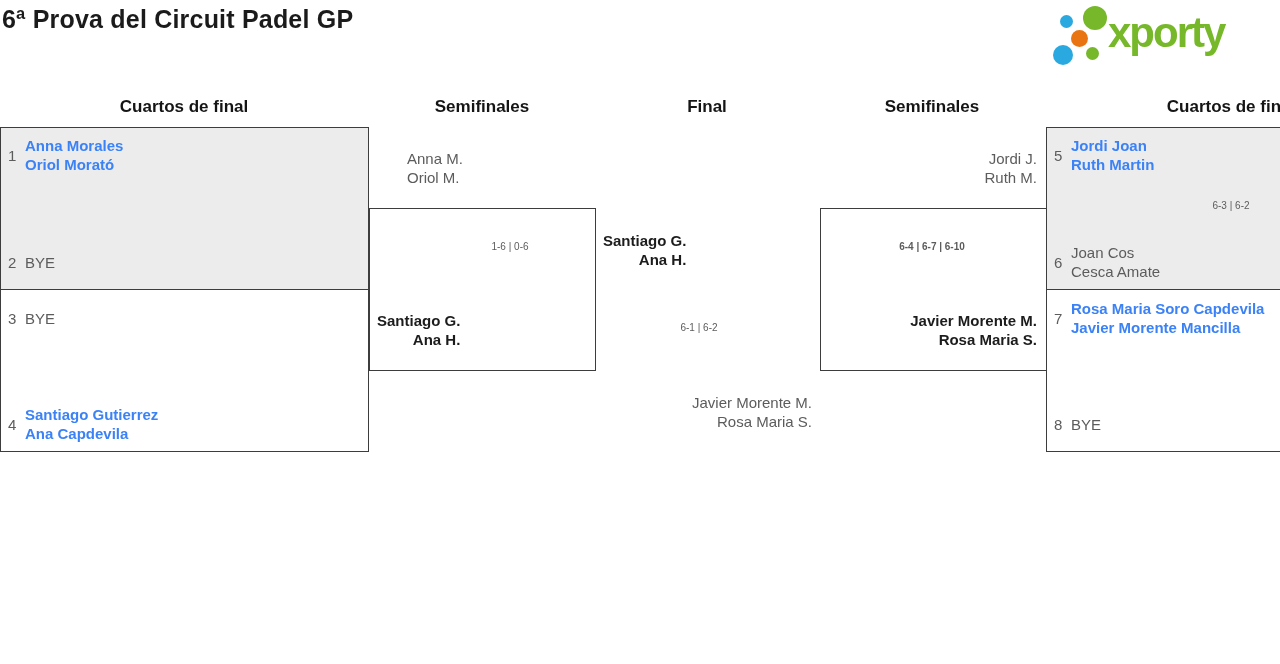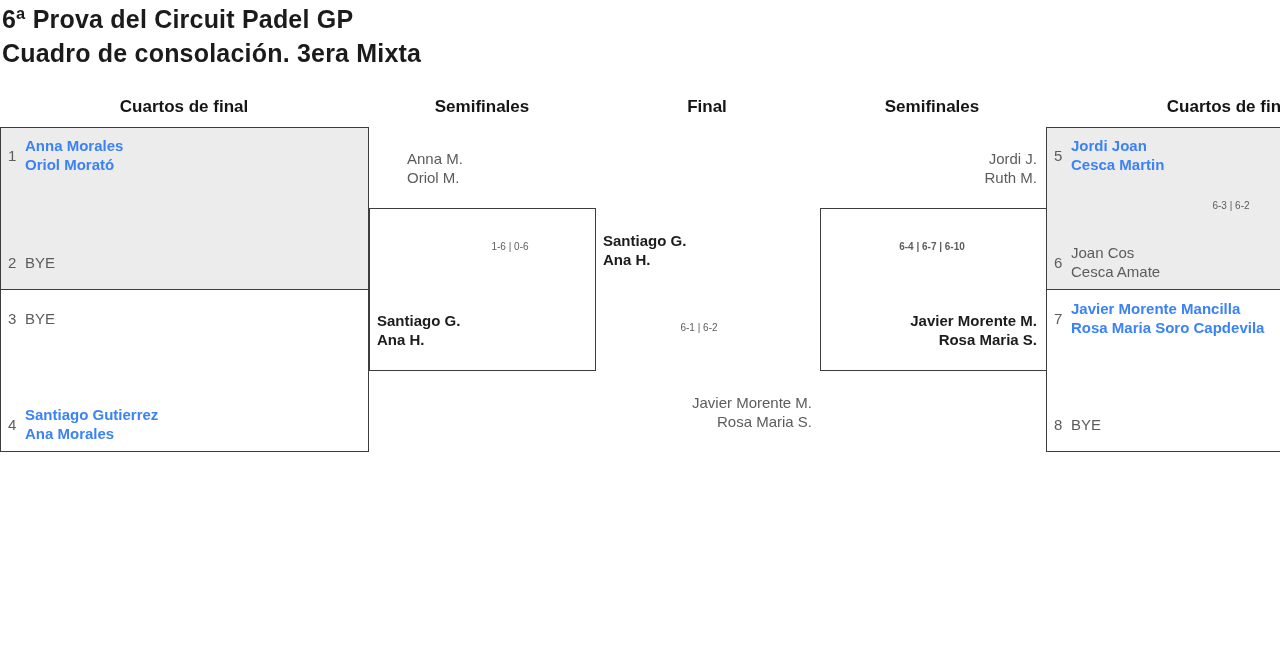--- a/index.html
+++ b/index.html
@@ -83,43 +83,50 @@
   .team-names.winner { font-weight: 700; color: #3b82f6; }
   .team-names.loser  { font-weight: 400; color: #5c5c5c; }
 
   
   .adv-label {
     position: absolute;
     font-size: 15px;
     line-height: 19px;
     white-space: nowrap;
   }
-  .adv-label.winner { font-weight: 700; color: #1c1c1c; }
+  .adv-label.winner { font-weight: 700; color: #1c1c1c; text-align: right; }
   .adv-label.loser  { font-weight: 400; color: #5c5c5c; }
   .adv-label.align-right { text-align: right; }
 
   
   .score {
     position: absolute;
     transform: translateX(-50%);
     font-size: 10px;
     color: #5c5c5c;
     white-space: nowrap;
   }
 </style>
 </head>
 <body>
 
 <div id="stage">
 
   <div class="title">
     <div>6ª Prova del Circuit Padel GP</div>
-    <div>Cuadro de consolación. 3era Mixta</div>
-  </div>
-
+  </div>
+
+  <div class="logo">
+    <span class="dot dot-blue-sm"></span>
+    <span class="dot dot-green-lg"></span>
+    <span class="dot dot-orange"></span>
+    <span class="dot dot-blue-lg"></span>
+    <span class="dot dot-green-sm"></span>
+    <span class="logo-text">xporty</span>
+  </div>
 
   <div class="round-header" style="left:184px">Cuartos de final</div>
   <div class="round-header" style="left:482px">Semifinales</div>
   <div class="round-header" style="left:707px">Final</div>
   <div class="round-header" style="left:932px">Semifinales</div>
   <div class="round-header" style="left:1231px">Cuartos de final</div>
 
   <div class="match-box shaded" style="left:0; top:127px; width:369px; height:163px;"></div>
   <div class="team-row" style="left:0; top:136px; width:369px;">
     <span class="seed">1</span>
@@ -141,21 +148,21 @@
     <span class="seed">3</span>
     <span class="team-names loser">
       <div>BYE</div>
       <div></div>
     </span>
   </div>
   <div class="team-row" style="left:0; top:405px; width:369px;">
     <span class="seed">4</span>
     <span class="team-names winner">
       <div>Santiago Gutierrez</div>
-      <div>Ana Morales</div>
+      <div>Ana Capdevila</div>
     </span>
   </div>
 
   <div class="match-box" style="left:369px; top:208px; width:227px; height:163px;"></div>
   <div class="adv-label loser" style="left:377px; top:149px;margin-left:30px;">
     <div>Anna M.</div>
     <div>Oriol M.</div>
   </div>
   <div class="score" style="left:482px; top:241px;margin-left:28px;">1-6 | 0-6</div>
   <div class="adv-label winner" style="left:377px; top:311px;">
@@ -182,38 +189,38 @@
   <div class="adv-label winner align-right" style="right:243px; top:311px;">
     <div>Javier Morente M.</div>
     <div>Rosa Maria S.</div>
   </div>
 
   <div class="match-box shaded" style="left:1046px; top:127px; width:370px; height:163px;"></div>
   <div class="team-row" style="left:1046px; top:136px; width:370px;">
     <span class="seed">5</span>
     <span class="team-names winner">
       <div>Jordi Joan</div>
-      <div>Cesca Martin</div>
+      <div>Ruth Martin</div>
     </span>
   </div>
   <div class="score" style="left:1231px; top:200px;">6-3 | 6-2</div>
   <div class="team-row" style="left:1046px; top:243px; width:370px;">
     <span class="seed">6</span>
     <span class="team-names loser">
       <div>Joan Cos</div>
       <div>Cesca Amate</div>
     </span>
   </div>
 
   <div class="match-box" style="left:1046px; top:289px; width:370px; height:163px;"></div>
   <div class="team-row" style="left:1046px; top:299px; width:370px;">
     <span class="seed">7</span>
     <span class="team-names winner">
+      <div>Rosa Maria Soro Capdevila</div>
       <div>Javier Morente Mancilla</div>
-      <div>Rosa Maria Soro Capdevila</div>
     </span>
   </div>
   <div class="team-row" style="left:1046px; top:405px; width:370px;">
     <span class="seed">8</span>
     <span class="team-names loser">
       <div>BYE</div>
       <div></div>
     </span>
   </div>
 

